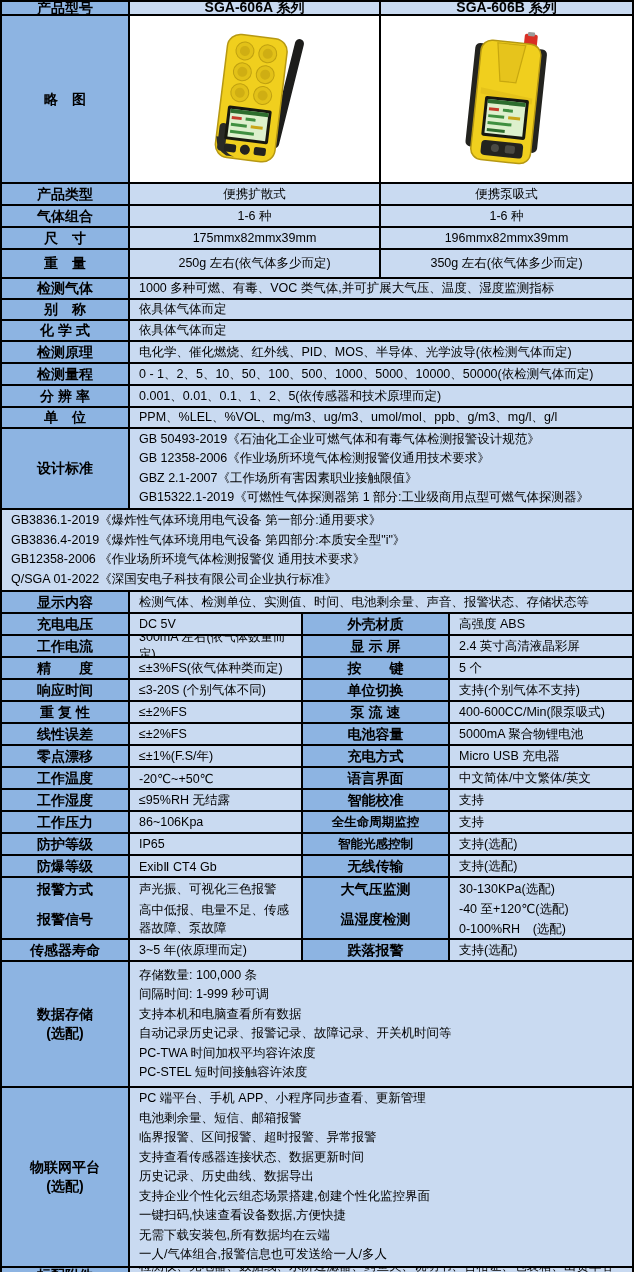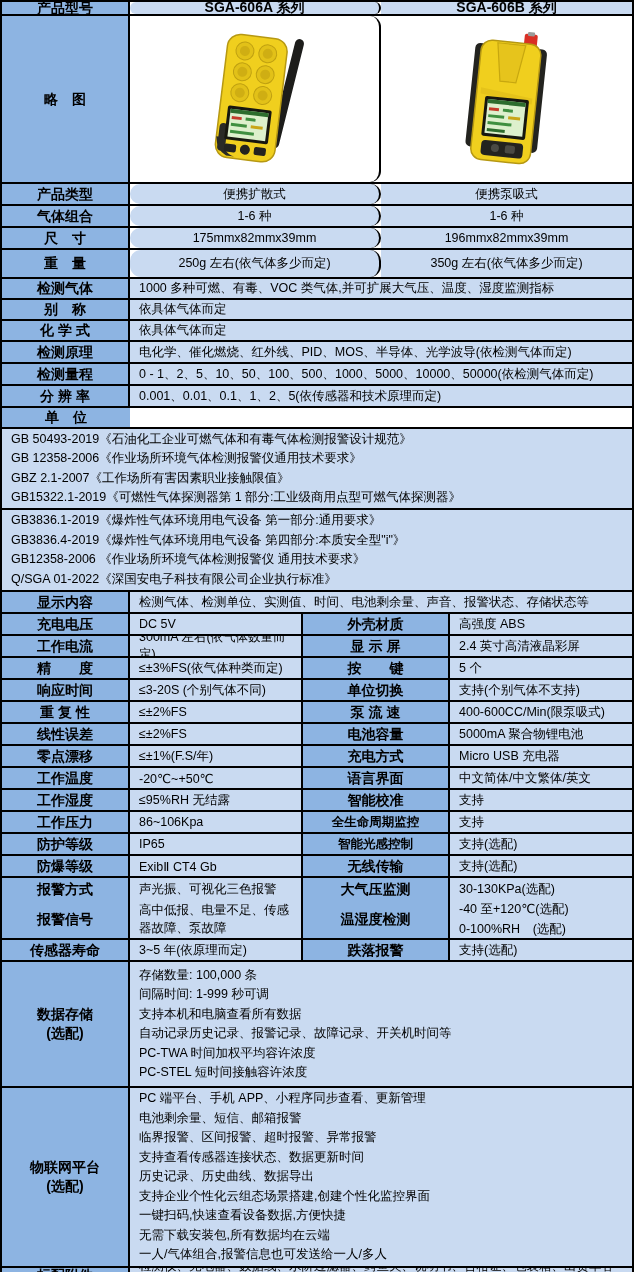--- a/index.html
+++ b/index.html
@@ -54,21 +54,21 @@
     display:flex;
     flex-direction:column;
     justify-content:center;
   }
   .val.center{align-items:center;text-align:center;}
   .val.left{padding-left:9px;padding-right:4px;align-items:flex-start;text-align:left;}
   .val .line{line-height:20px;white-space:nowrap;}
   .hdr{font-weight:bold;font-size:14px;}
   
   .c1{width:128px;flex:0 0 128px;}
-  .ca{width:251px;flex:0 0 251px;border-radius:11px;}
+  .ca{width:251px;flex:0 0 251px;}
   .cb{flex:1;}
   .cfull{flex:1;}
   .qv1{width:173px;flex:0 0 173px;}
   .ql2{width:147px;flex:0 0 147px;}
   .qv2{flex:1;}
   
   .h26{height:14px;}
   .h145{height:168px;}
   .h22{height:22px;}
   .h23{height:29px;}
@@ -212,23 +212,25 @@
   <div class="row h22">
     <div class="cell c1 lbl">检测量程</div>
     <div class="cell cfull val left">0 - 1、2、5、10、50、100、500、1000、5000、10000、50000(依检测气体而定)</div>
   </div>
   <div class="row h22">
     <div class="cell c1 lbl">分 辨 率</div>
     <div class="cell cfull val left">0.001、0.01、0.1、1、2、5(依传感器和技术原理而定)</div>
   </div>
   <div class="row h21">
     <div class="cell c1 lbl">单　位</div>
+    <div class="cell cfull val left">PPM、%LEL、%VOL、mg/m3、ug/m3、umol/mol、ppb、g/m3、mg/l、g/l</div>
   </div>
 
   <div class="row h81">
+    <div class="cell c1 lbl">设计标准</div>
     <div class="cell cfull val left mlines">
       <div class="line">GB 50493-2019《石油化工企业可燃气体和有毒气体检测报警设计规范》</div>
       <div class="line">GB 12358-2006《作业场所环境气体检测报警仪通用技术要求》</div>
       <div class="line">GBZ 2.1-2007《工作场所有害因素职业接触限值》</div>
       <div class="line">GB15322.1-2019《可燃性气体探测器第 1 部分:工业级商用点型可燃气体探测器》</div>
     </div>
   </div>
 
   <div class="row h82">
     <div class="cell cfull val left mlines">

